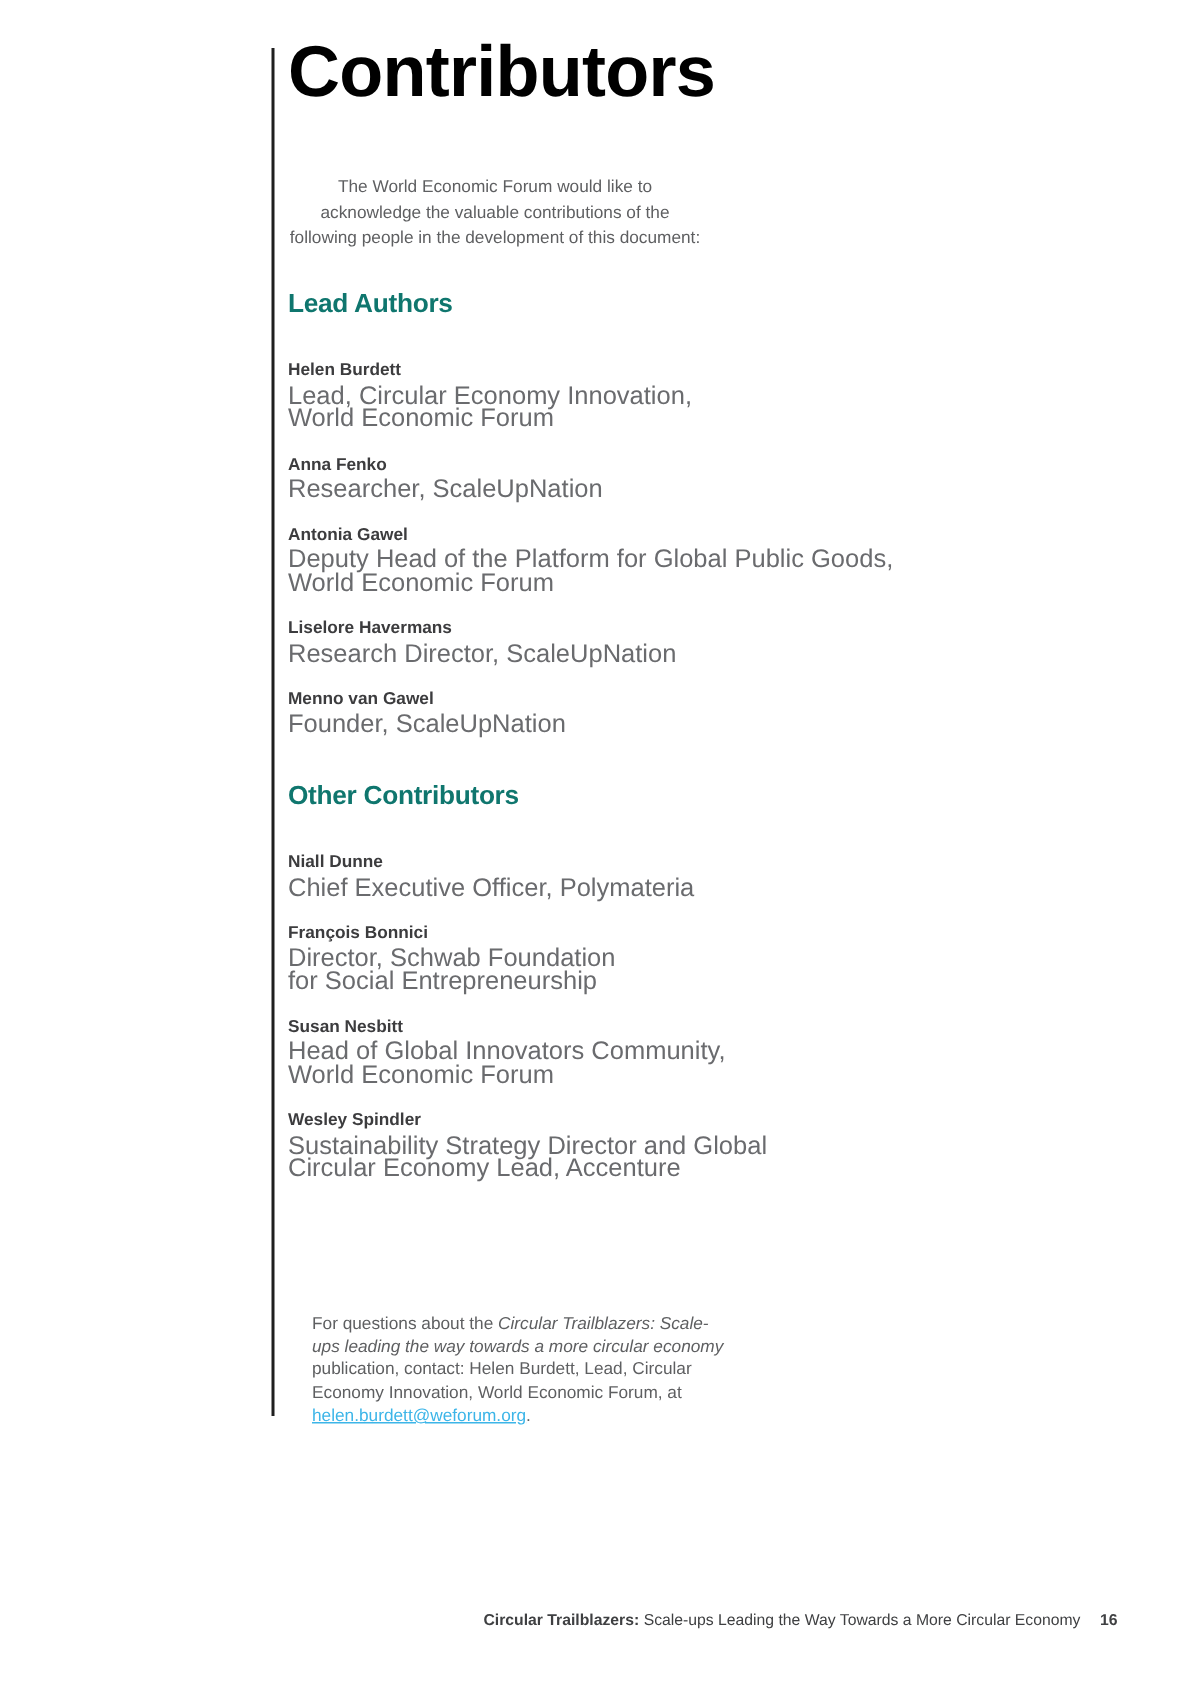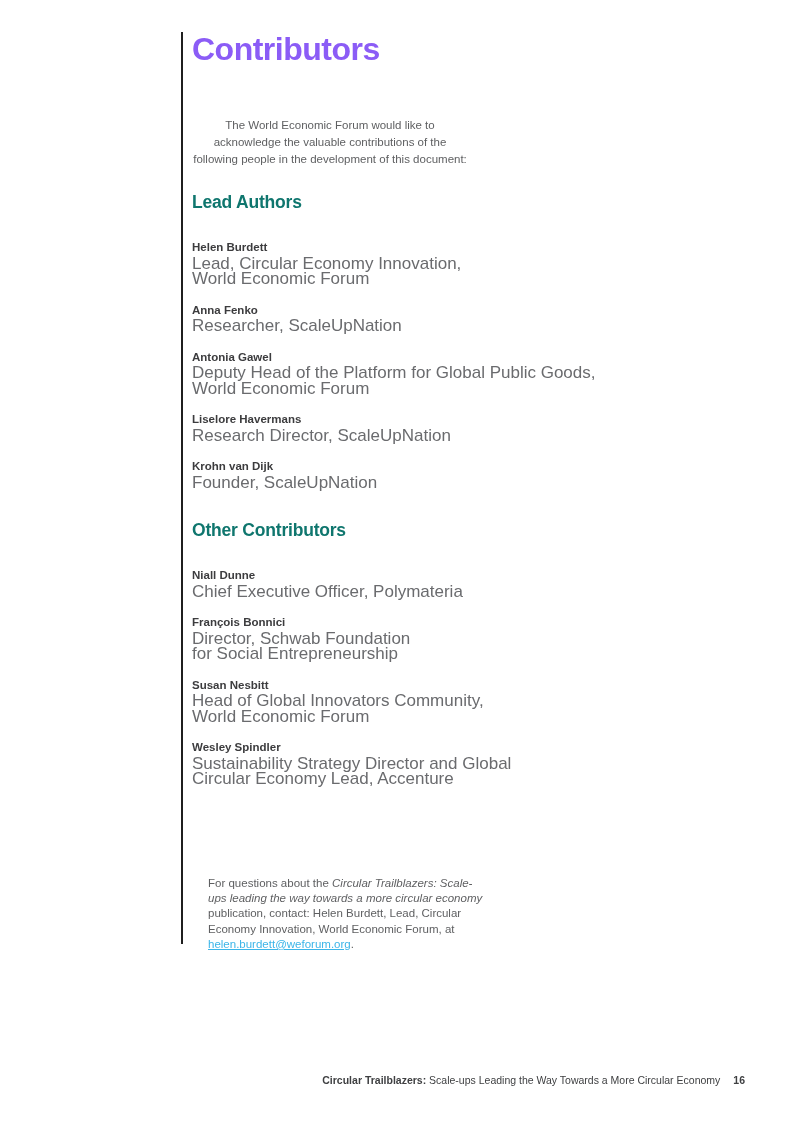--- a/index.html
+++ b/index.html
@@ -24,25 +24,25 @@
     background: #1f1f1f;
   }
   .content {
     position: absolute;
     left: 192px;
     top: 28px;
     width: 276px;
   }
   .page-title {
     margin: 0;
-    font-size: 32px;
+    font-size: 48px;
     line-height: 42px;
     font-weight: 700;
     letter-spacing: -0.5px;
-    color: #8b5cf6;
+    color: #000000;
     white-space: nowrap;
   }
   .intro {
     margin: 47px 0 0 0;
     font-size: 11.5px;
     line-height: 17px;
     color: #5e5f61;
     text-align: center;
   }
   .sections {
@@ -135,21 +135,21 @@
         <div class="entry">
           <div class="name">Antonia Gawel</div>
           <div class="role">Deputy Head of the Platform for Global Public Goods,</div>
           <div class="role">World Economic Forum</div>
         </div>
         <div class="entry">
           <div class="name">Liselore Havermans</div>
           <div class="role">Research Director, ScaleUpNation</div>
         </div>
         <div class="entry">
-          <div class="name">Krohn van Dijk</div>
+          <div class="name">Menno van Gawel</div>
           <div class="role">Founder, ScaleUpNation</div>
         </div>
         <h2 class="section-heading">Other Contributors</h2>
         <div class="entry">
           <div class="name">Niall Dunne</div>
           <div class="role">Chief Executive Officer, Polymateria</div>
         </div>
         <div class="entry">
           <div class="name">François Bonnici</div>
           <div class="role">Director, Schwab Foundation</div>

